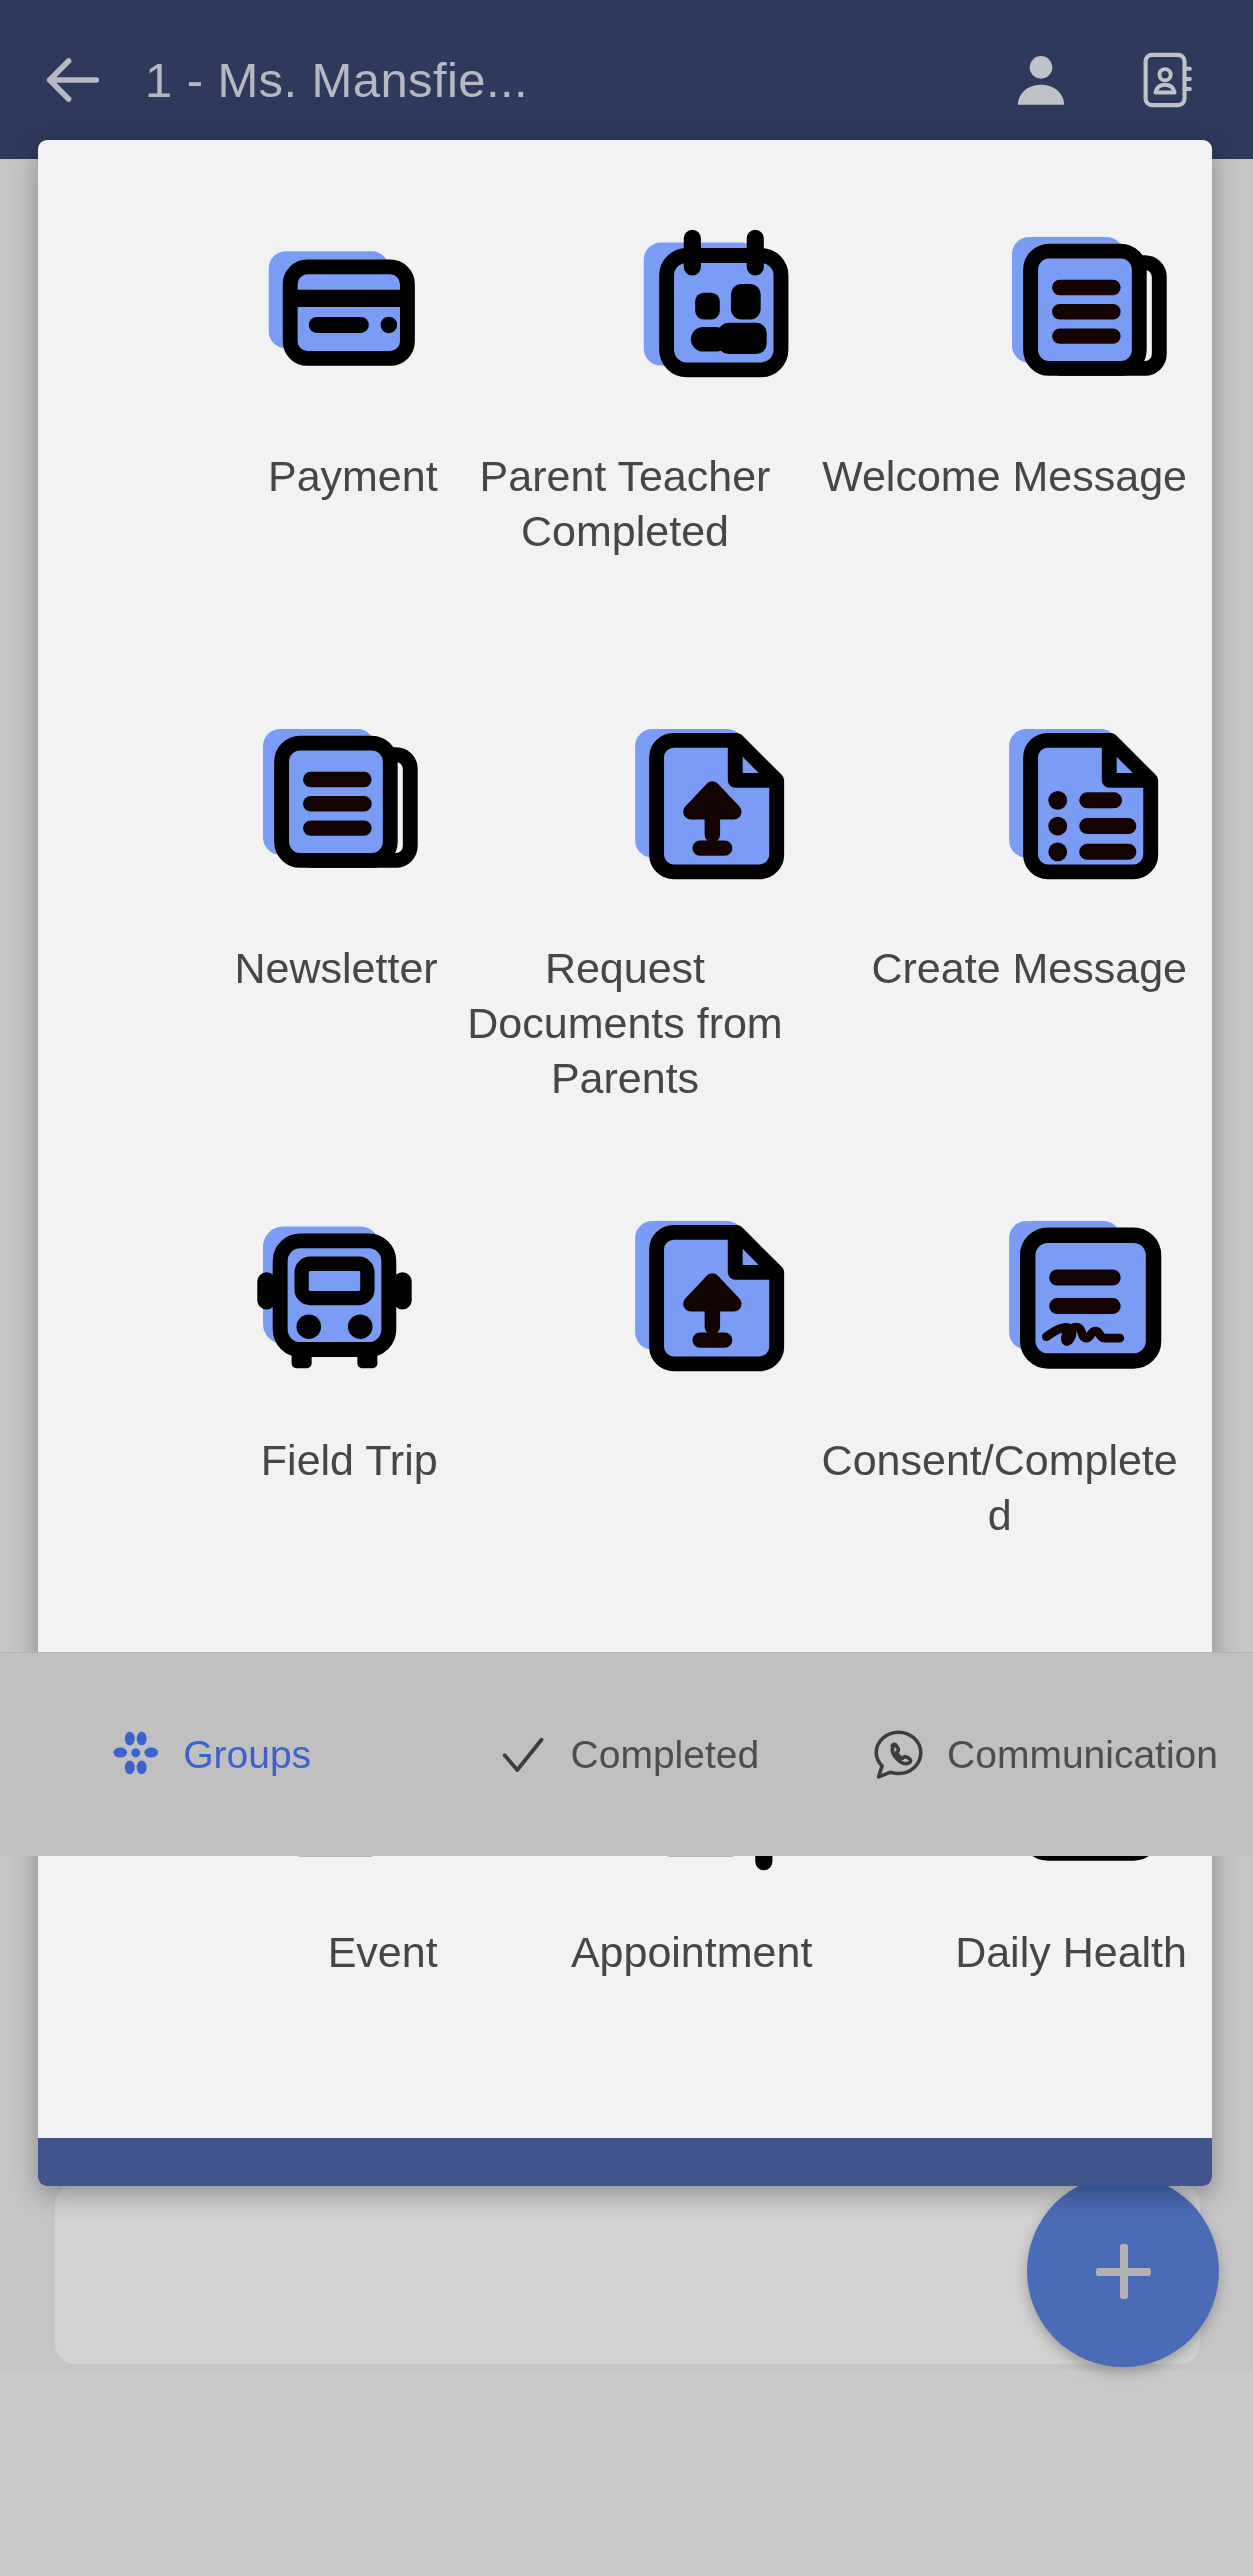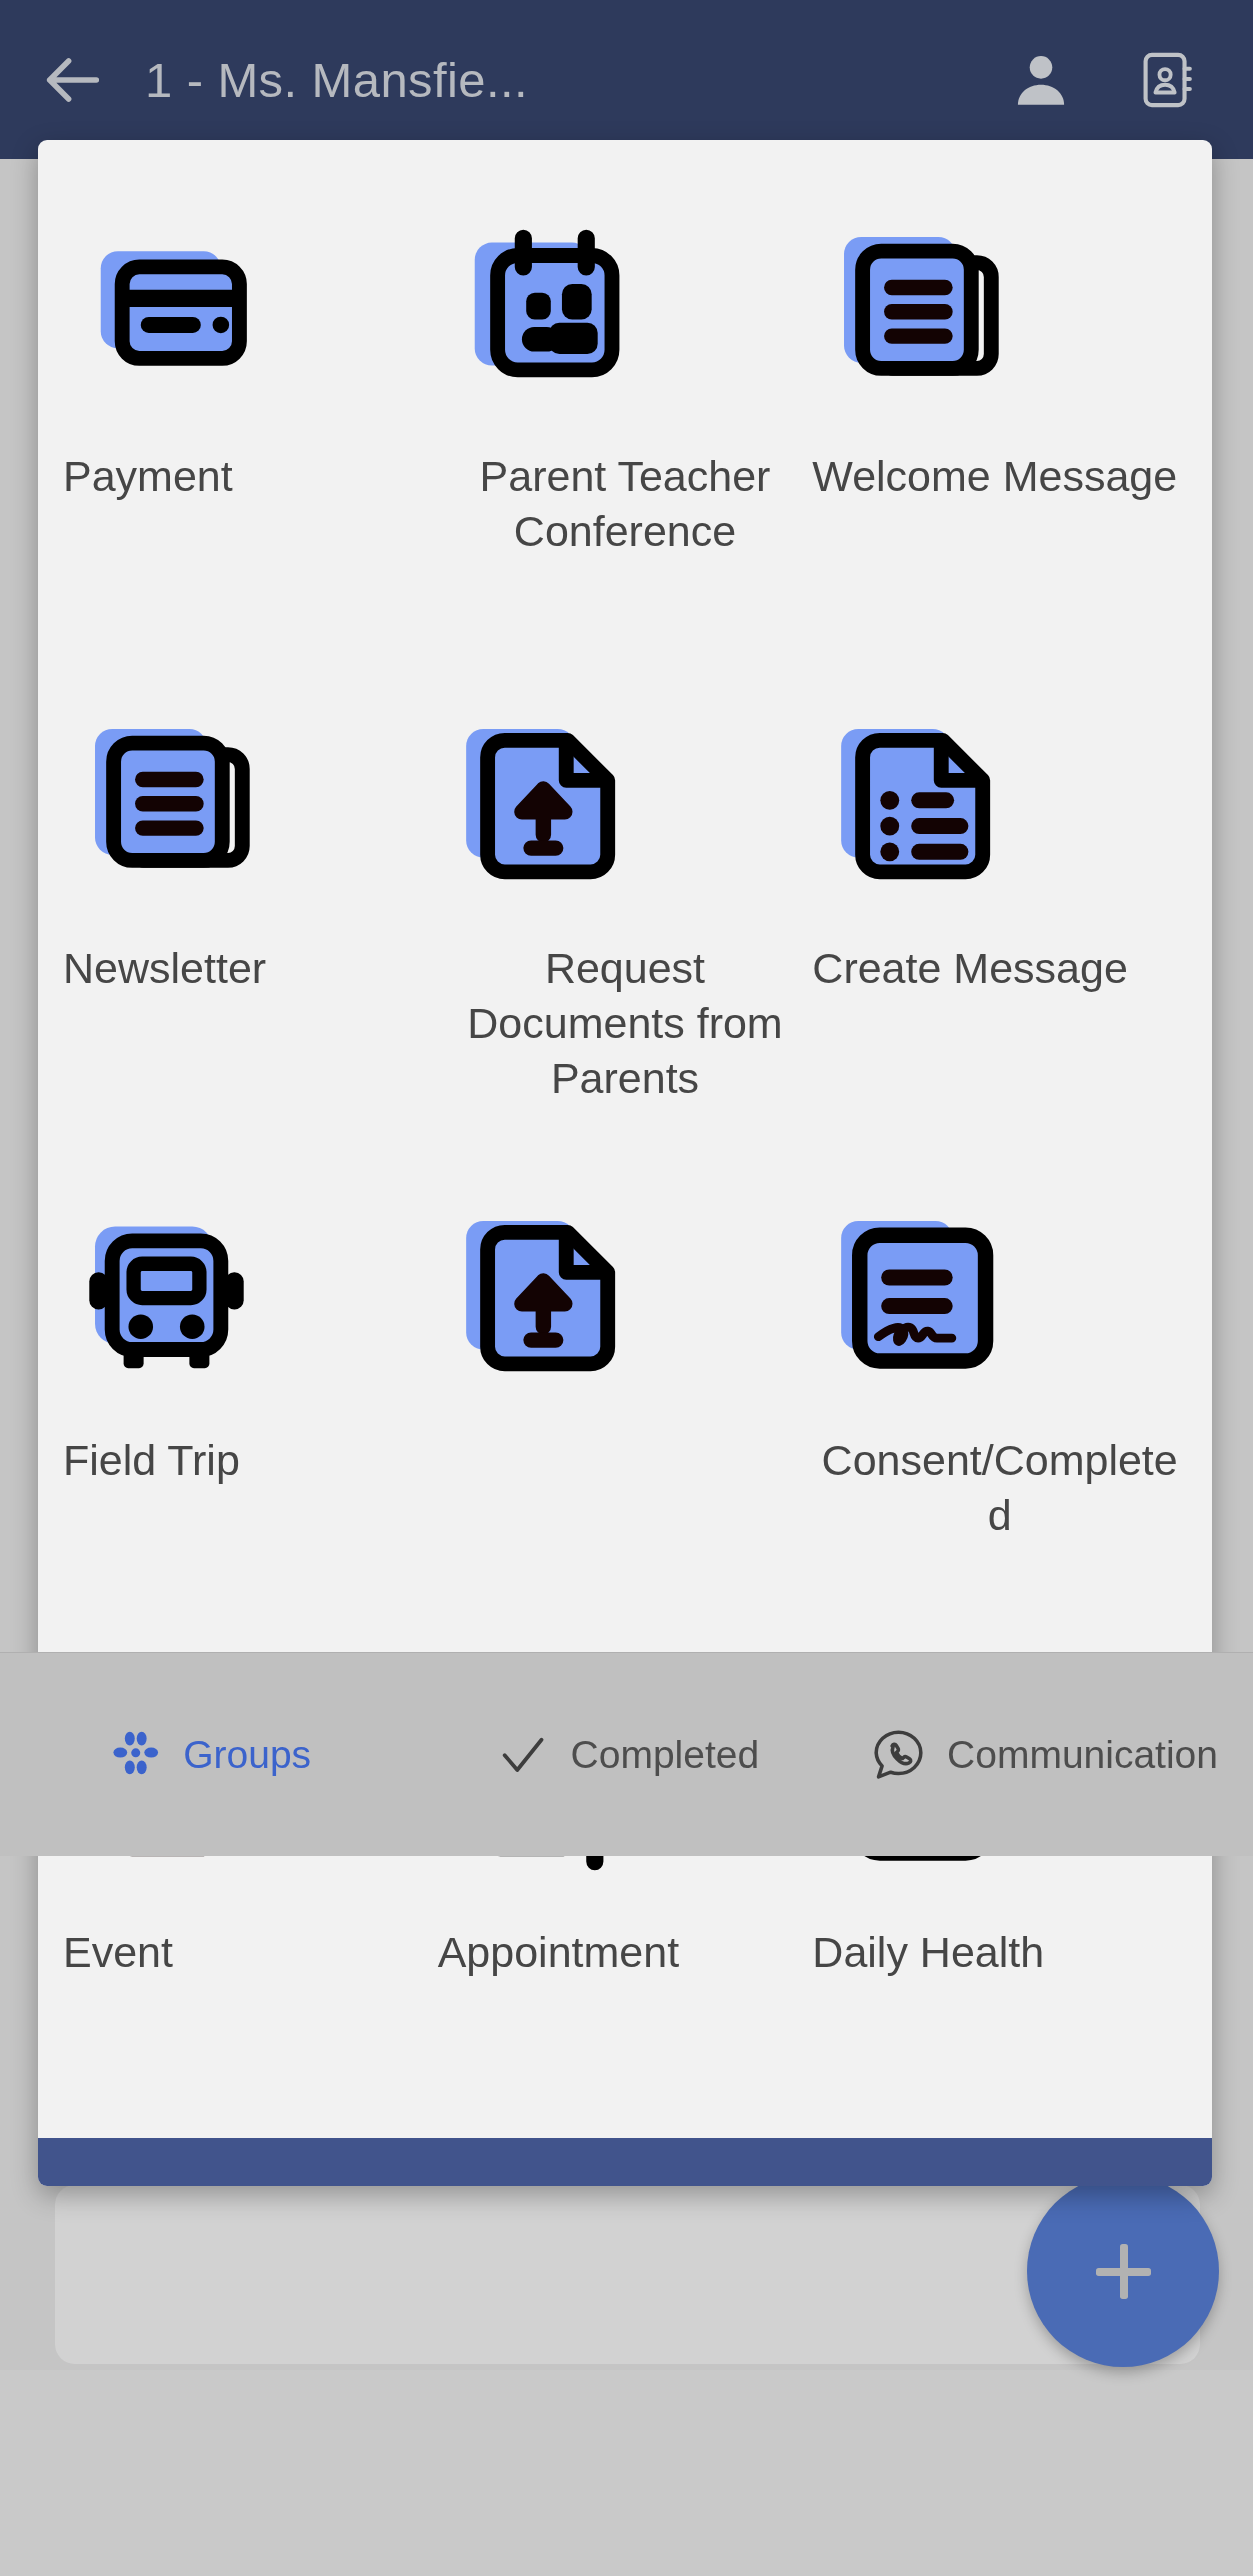--- a/index.html
+++ b/index.html
@@ -124,21 +124,21 @@
     padding: 30px 25px 0 25px;
     display: grid;
     grid-template-columns: repeat(3, 1fr);
     grid-auto-rows: 492px;
     align-content: start;
   }
 
   .tile {
     display: flex;
     flex-direction: column;
-    align-items: flex-start;
+    align-items: flex-end;
     padding-top: 32px;
   }
   .tile-icon {
     width: 206px; height: 206px;
     display: flex; align-items: center; justify-content: center;
     margin-bottom: 41px;
   }
   .tile-label {
     font-size: 43px;
     color: #464646;
@@ -256,21 +256,21 @@
           <svg width="183" height="183" viewBox="0 0 64 64" fill="none">
             <rect x="9" y="10" width="40" height="43" rx="6" fill="#7a9cf5"></rect>
             <rect x="17" y="14.5" width="40" height="40" rx="7" fill="#7a9cf5" stroke="#000" stroke-width="5.2"></rect>
             <path d="M26 8.5v10M48 8.5v10" stroke="#000" stroke-width="6" stroke-linecap="round"></path>
             <rect x="27" y="27.5" width="8.6" height="9.4" rx="3" fill="#000"></rect>
             <rect x="39.5" y="24.5" width="10.4" height="12.4" rx="3.6" fill="#000"></rect>
             <rect x="25.5" y="39.5" width="13" height="8.6" rx="4.3" fill="#000"></rect>
             <rect x="35" y="38" width="17" height="11" rx="3.6" fill="#000"></rect>
           </svg>
         </div>
-        <div class="tile-label">Parent Teacher Conference</div>
+        <div class="tile-label">Parent Teacher Completed</div>
       </div>
 
       <div class="tile">
         <div class="tile-icon">
           <svg width="183" height="183" viewBox="0 0 64 64" fill="none">
             <rect x="7" y="8" width="39" height="44" rx="6" fill="#7a9cf5"></rect>
             <path d="M50 17h3.5a5 5 0 0 1 5 5v27a5 5 0 0 1-5 5H24" stroke="#000" stroke-width="5.2" stroke-linecap="round"></path>
             <rect x="13.5" y="13" width="38" height="41" rx="6.5" fill="#7a9cf5" stroke="#000" stroke-width="5.2"></rect>
             <rect x="21" y="23" width="24" height="5.4" rx="2.7" fill="#130303"></rect>
             <rect x="21" y="31.5" width="24" height="5.4" rx="2.7" fill="#130303"></rect>

